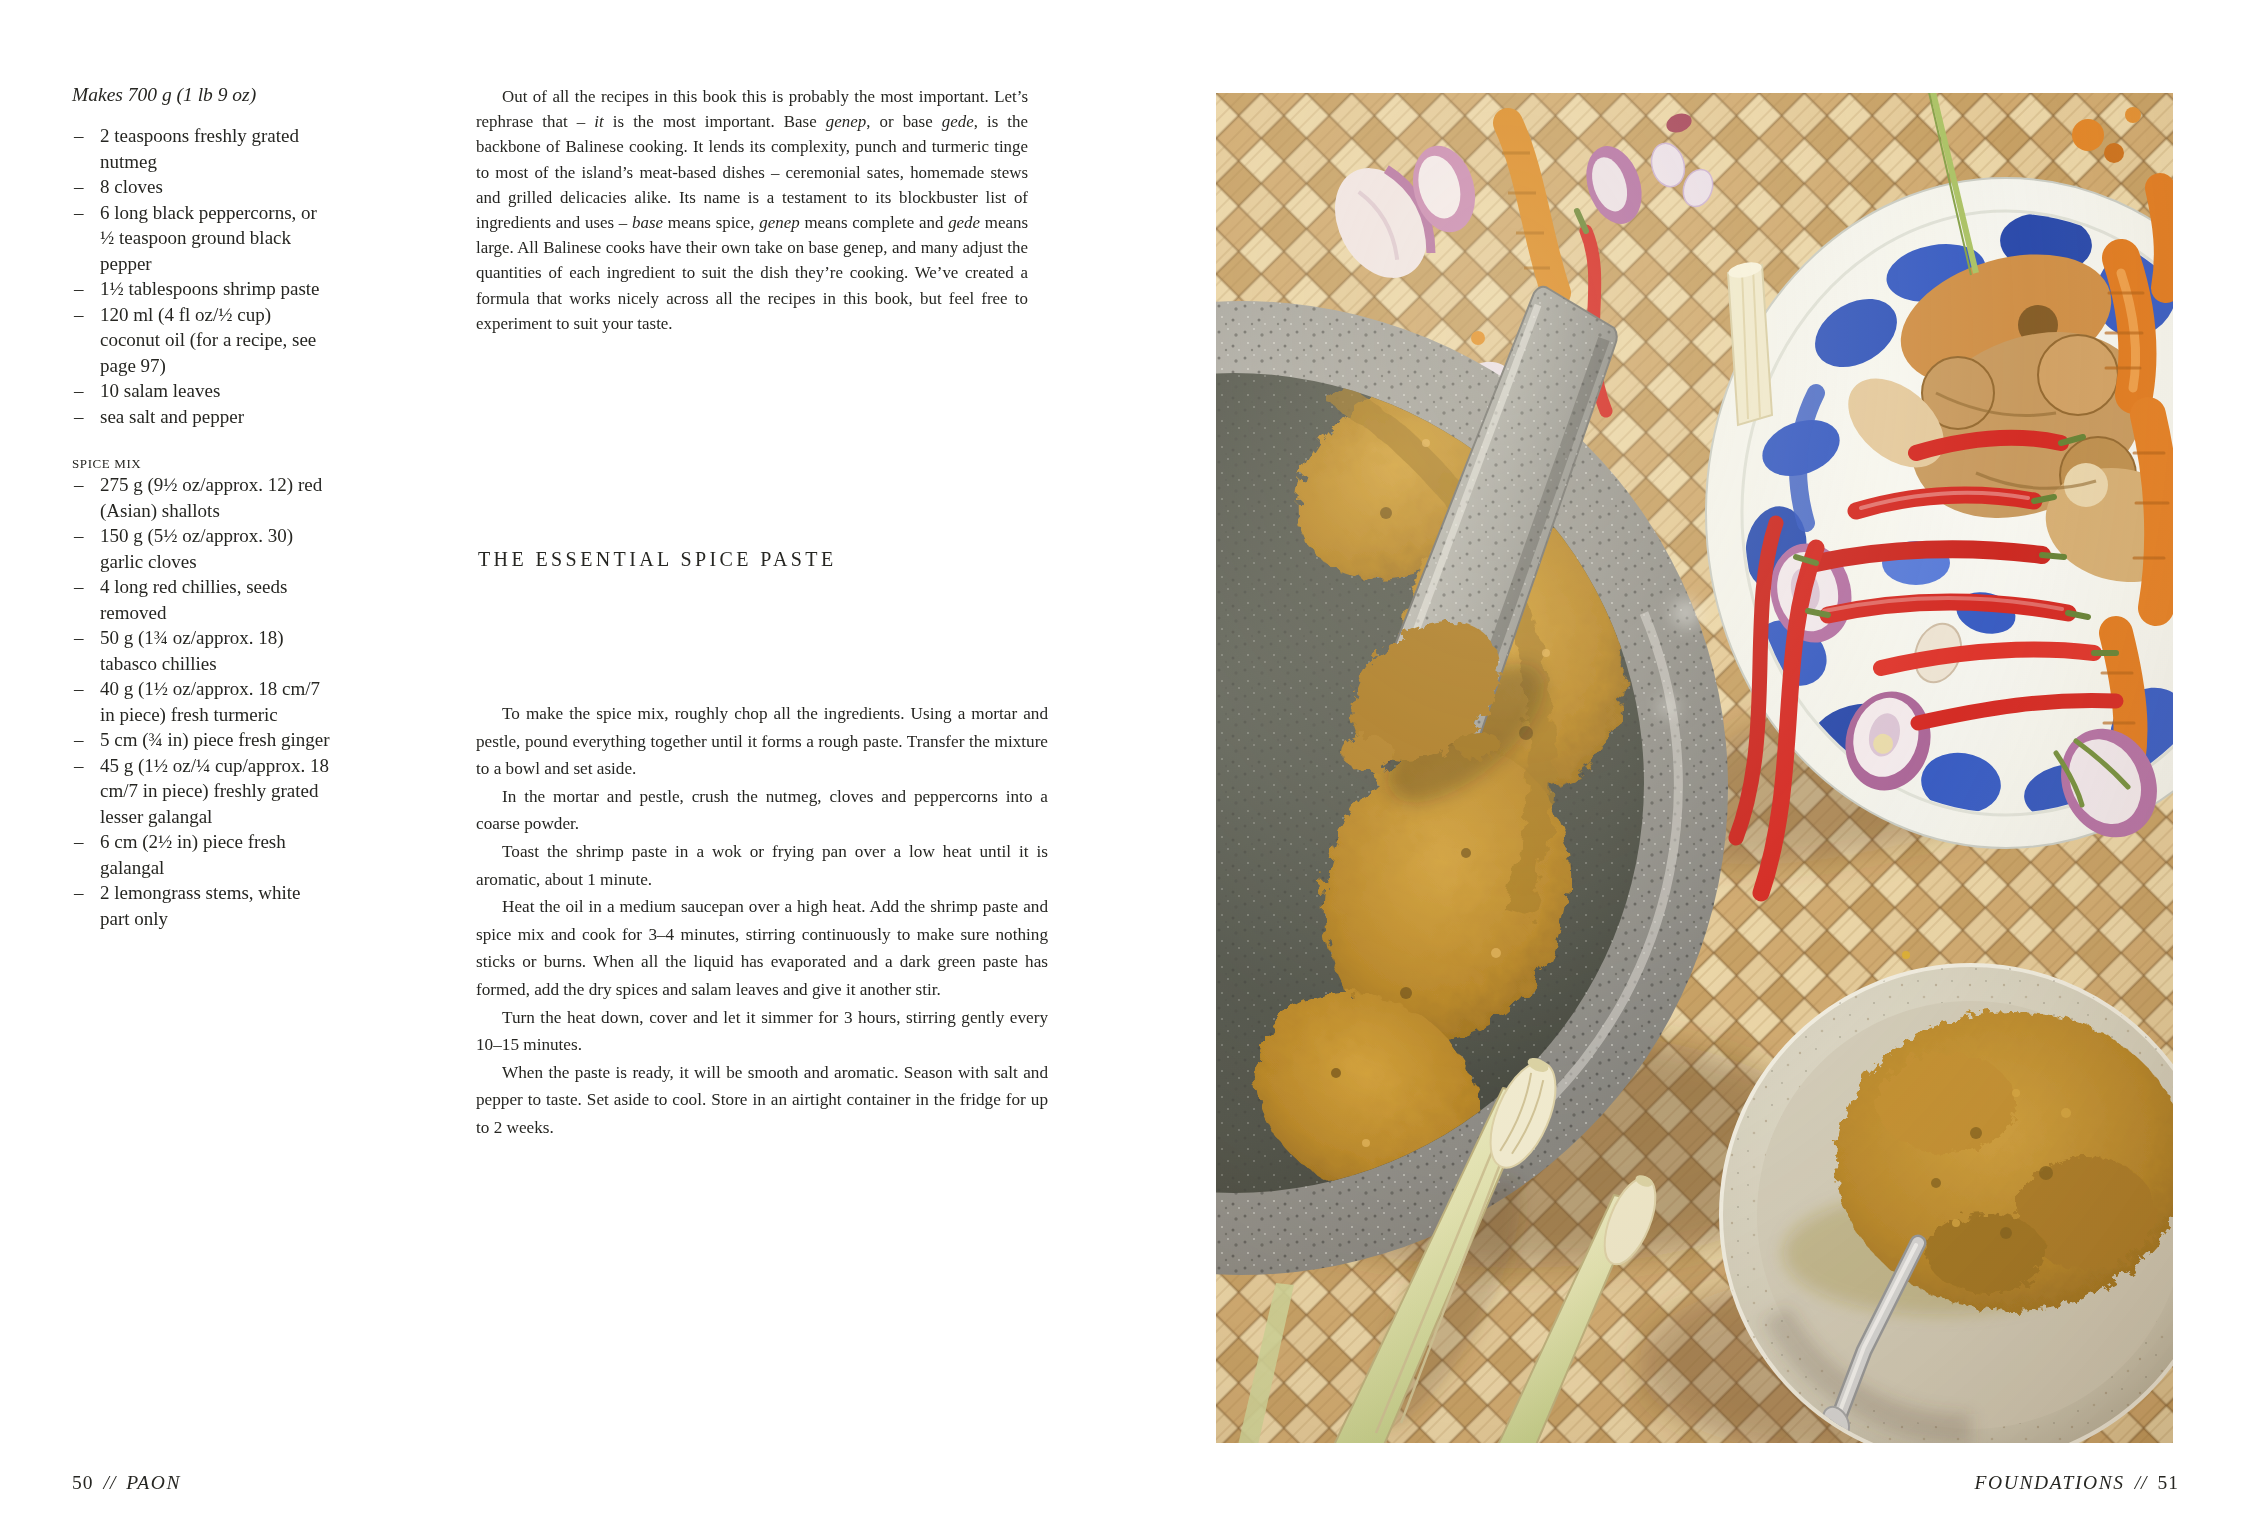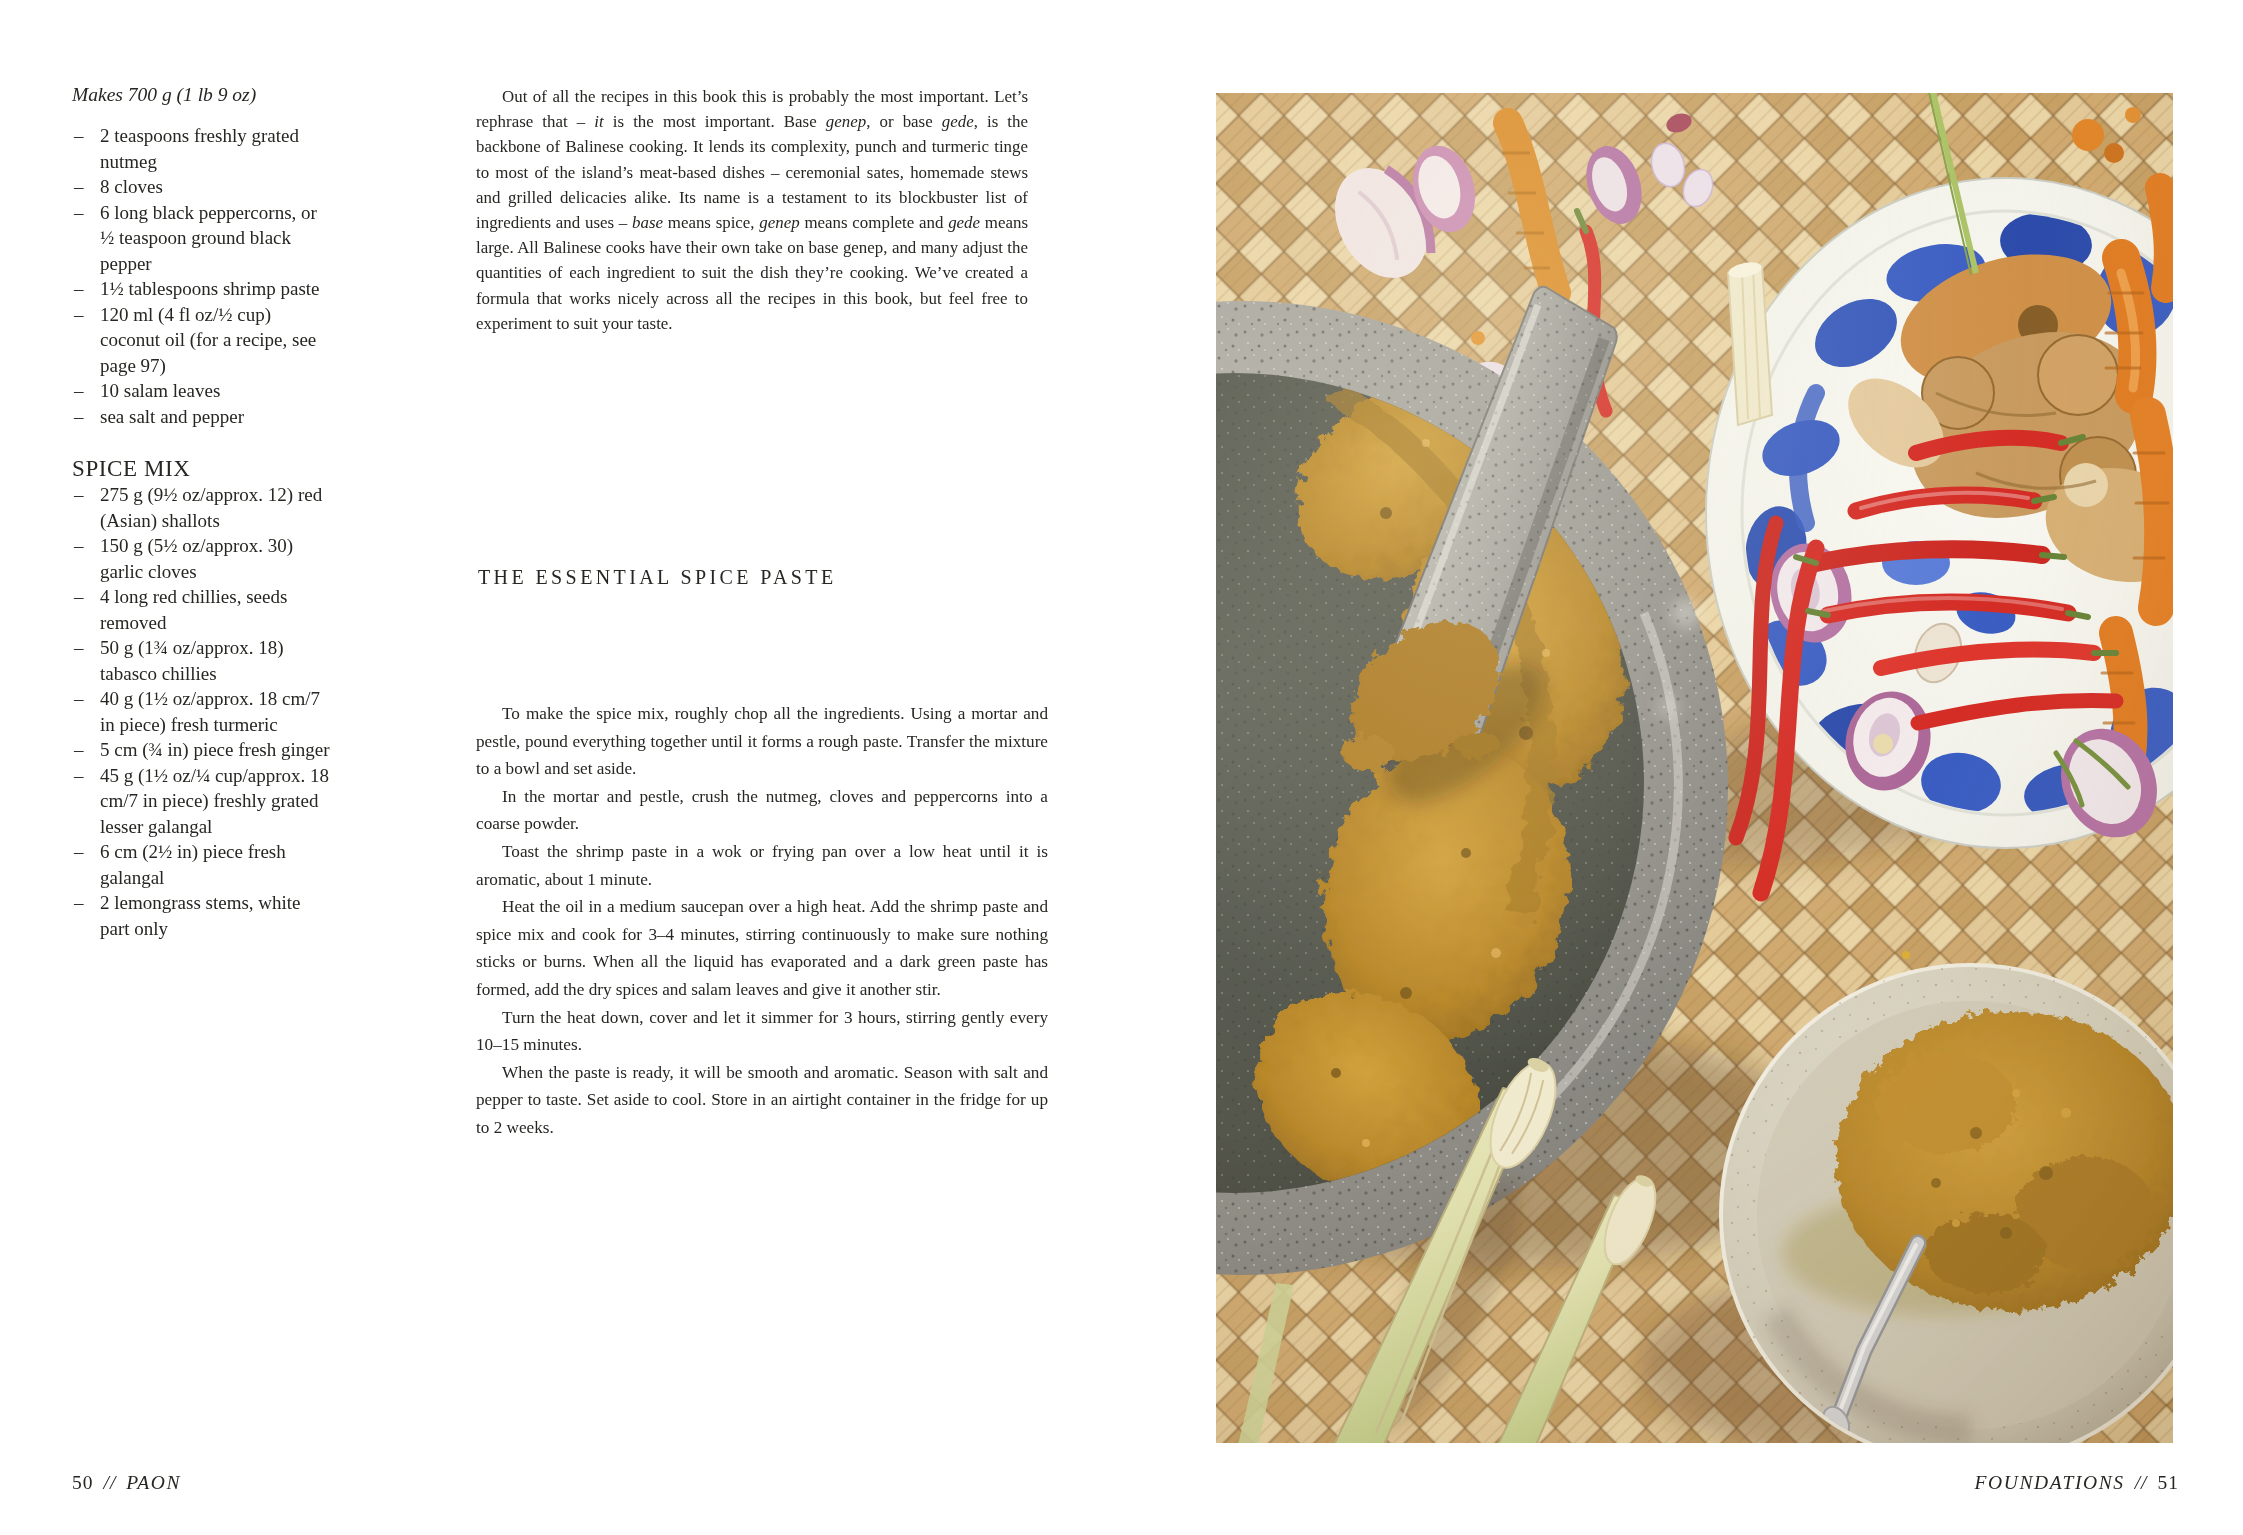--- a/index.html
+++ b/index.html
@@ -8,27 +8,27 @@
     background:var(--paper,#ffffff);
     color:var(--ink,#262622);
     font-family:"Liberation Serif", serif;
   }
   
   .col-ing{position:absolute;left:72px;top:82px;width:310px;}
   .yield{font-style:italic;font-size:19.5px;line-height:25px;margin:0 0 16px 0;}
   ul.ing{list-style:none;margin:0;padding:0;width:262px;font-size:19px;line-height:25.5px;}
   ul.ing li{position:relative;padding-left:28px;}
   .dash{position:absolute;left:2px;top:0;}
-  h3.smh{font-size:23px;font-weight:normal;letter-spacing:.6px;margin:27px 0 0 0;}
+  h3.smh{font-size:13px;font-weight:normal;letter-spacing:.6px;margin:27px 0 0 0;}
   
   .intro{position:absolute;left:476px;top:84px;width:552px;font-size:16.9px;line-height:25.2px;
          text-align:justify;text-indent:26px;margin:0;}
   .title-block{position:absolute;left:476px;top:546px;}
   h1.rtitle{font-size:47px;font-weight:normal;letter-spacing:11px;margin:0;line-height:1.1;white-space:nowrap;}
-  h2.rsub{font-size:20px;font-weight:normal;letter-spacing:3.4px;margin:20px 0 0 2px;white-space:nowrap;}
+  h2.rsub{font-size:20px;font-weight:normal;letter-spacing:3.4px;margin:2px 0 0 2px;white-space:nowrap;}
   .method{position:absolute;left:476px;top:700px;width:572px;font-size:17.2px;line-height:27.6px;text-align:justify;}
   .method p{margin:0;text-indent:26px;}
   
   .foot{position:absolute;top:1472px;font-size:19.5px;letter-spacing:1px;white-space:nowrap;}
   .foot-l{left:72px;}
   .foot-r{right:64px;}
   .foot .sep{font-style:italic;margin:0 10px;}
   .foot .lbl{letter-spacing:1.6px;font-style:italic;}
   
   figure.photo{position:absolute;left:1216px;top:93px;width:957px;height:1350px;margin:0;overflow:hidden;}

